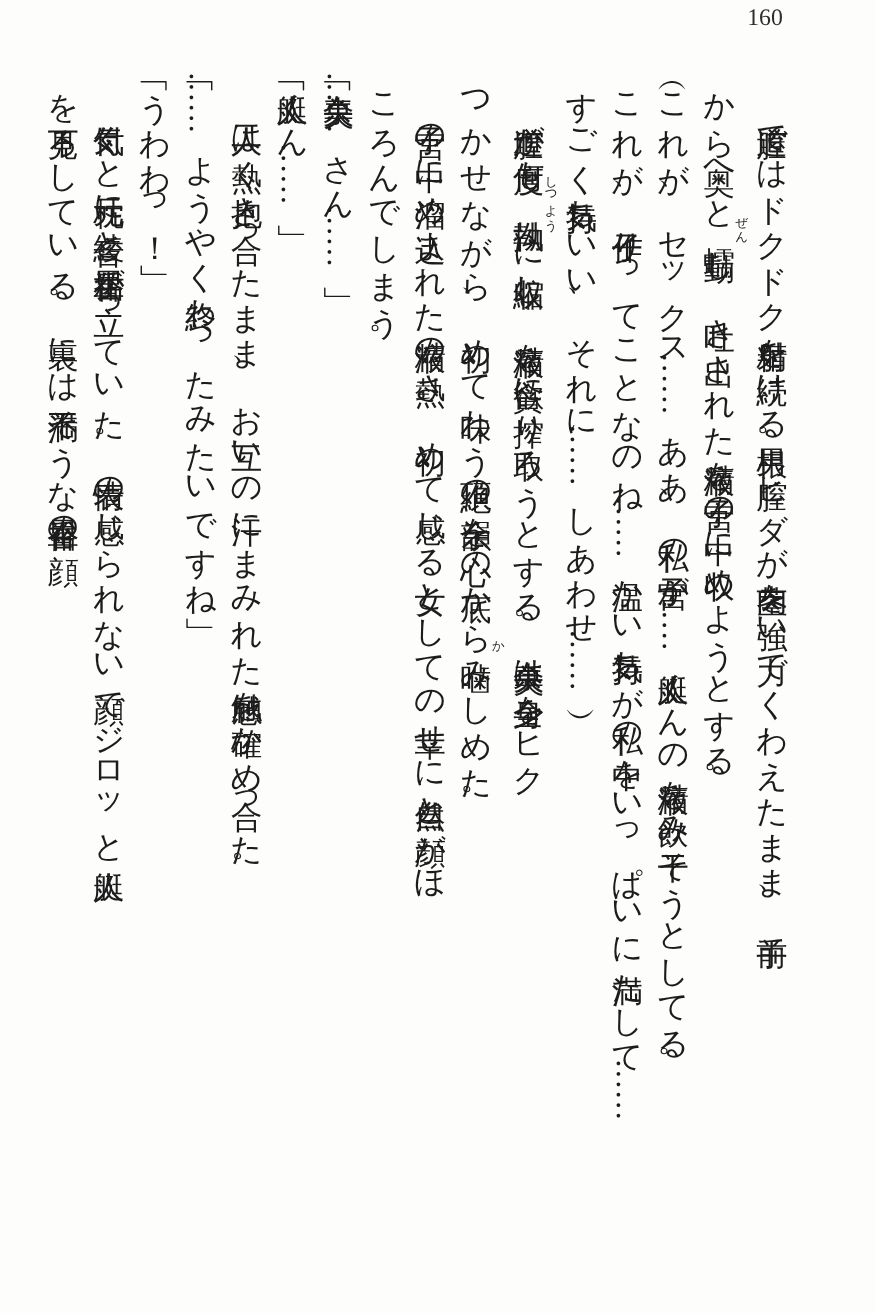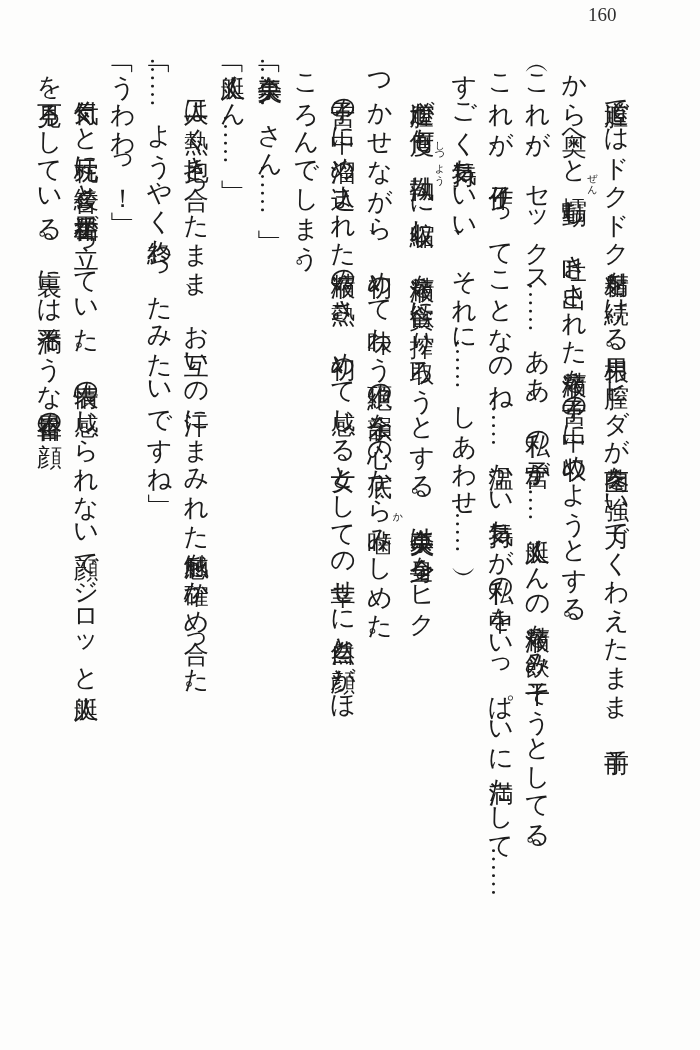--- a/index.html
+++ b/index.html
@@ -17,21 +17,21 @@
   .page {
     position: absolute;
     inset: 0;
     background: #fdfdfc;
   }
   .page-number {
     position: absolute;
     top: 4px;
     left: 588px;
     width: 48px;
-    text-align: left;
+    text-align: center;
     font-size: 19px;
     color: #2e2e2e;
   }
   .text-block {
     position: absolute;
     top: 57px;
     right: 66px;
     height: 952px;
     writing-mode: vertical-rl;
     -webkit-writing-mode: vertical-rl;

